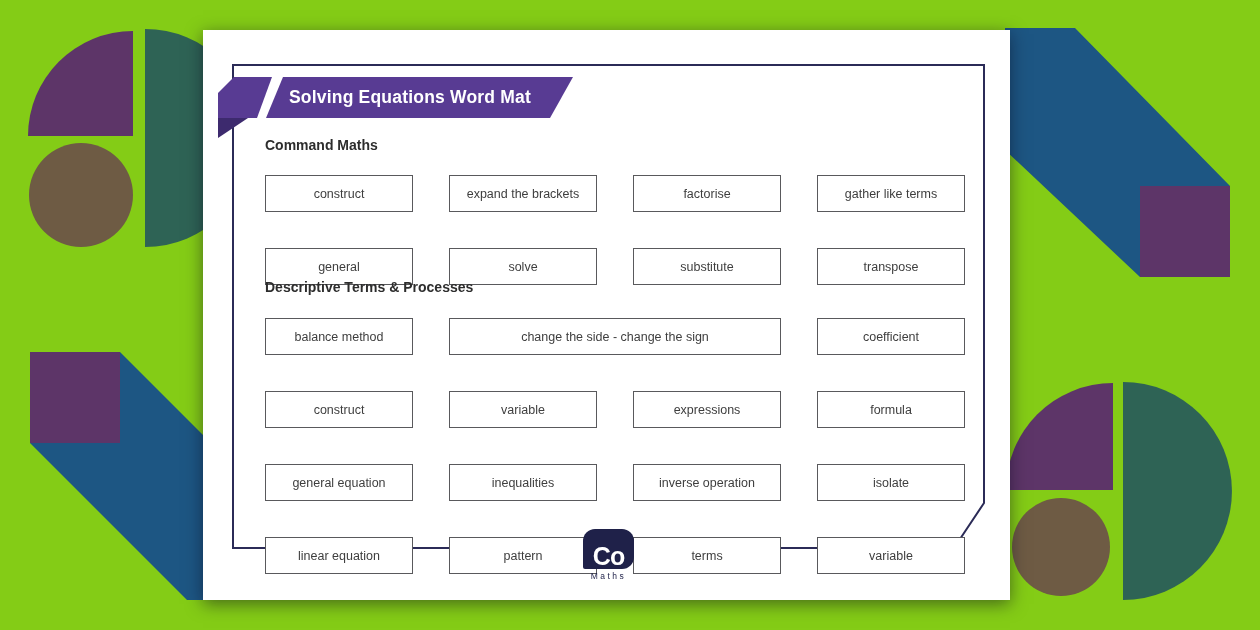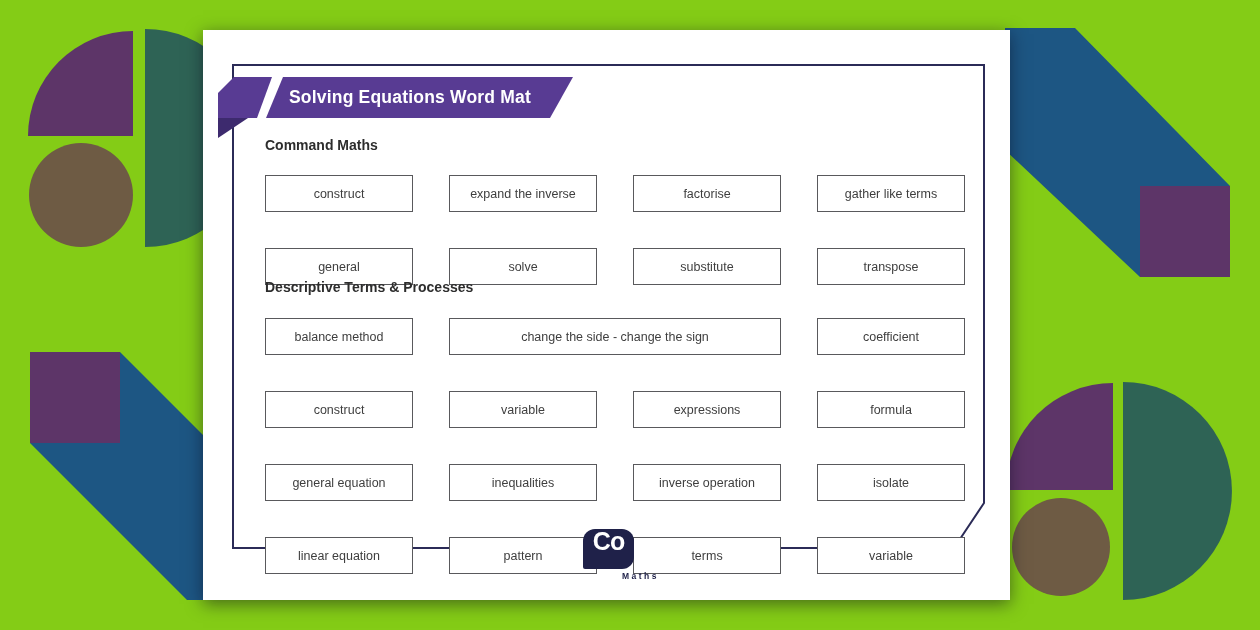--- a/index.html
+++ b/index.html
@@ -25,25 +25,25 @@
   .word-grid{position:absolute;left:62px;width:685px;display:grid;
         grid-template-columns:repeat(4,148px);column-gap:31px;row-gap:13px;grid-auto-rows:37px;gap:36px;}
   .grid-1{top:145px;}
   .grid-2{top:288px;}
   .word-box{box-sizing:border-box;border:1.5px solid #59595C;background:#fff;
         display:flex;align-items:center;justify-content:center;
         font-size:12.5px;color:#3E3E3E;white-space:nowrap;}
   .word-box.wide{grid-column:span 2;}
 
   .logo-box{position:absolute;left:380px;top:499px;width:51px;height:40px;background:#1F2149;
-        border-radius:12px 12px 12px 2px;display:flex;align-items:flex-start;justify-content:center;
+        border-radius:12px 12px 12px 2px;display:flex;align-items:flex-end;justify-content:center;
         z-index:3;}
   .logo-monogram{color:#fff;font-size:25px;font-weight:bold;letter-spacing:-1px;line-height:1;}
-  .logo-label{position:absolute;left:355px;top:541px;width:101px;text-align:right;
-        font-size:8.5px;font-weight:bold;letter-spacing:2.5px;color:#1F2149;}
+  .logo-label{position:absolute;left:355px;top:541px;width:101px;text-align:center;
+        font-size:8.5px;font-weight:normal;letter-spacing:2.5px;color:#1F2149;}
 </style>
 </head>
 <body>
 
 <div class="stage">
 
   <svg class="bg-svg" width="1260" height="630" viewBox="0 0 1260 630">
 
     <path class="f-purple" d="M 133 136 L 133 31 A 105 105 0 0 0 28 136 Z" fill="#5D3568"></path>
     <path class="f-teal" d="M 145 29 A 109 109 0 0 1 145 247 Z" fill="#2E6355"></path>
@@ -69,21 +69,21 @@
       <polygon class="f-fold" points="15,88 45,88 15,108" fill="#3D2A6E"></polygon>
       <polygon class="f-banner" points="15,63 31,47 69,47 54,88 15,88" fill="#583B93"></polygon>
       <polygon class="f-banner" points="80,47 370,47 347,88 63,88" fill="#583B93"></polygon>
     </svg>
 
     <div class="banner-title">Solving Equations Word Mat</div>
 
     <div class="section-heading heading-1">Command Maths</div>
     <div class="word-grid grid-1">
         <div class="word-box">construct</div>
-        <div class="word-box">expand the inverse</div>
+        <div class="word-box">expand the brackets</div>
         <div class="word-box">factorise</div>
         <div class="word-box">gather like terms</div>
         <div class="word-box">general</div>
         <div class="word-box">solve</div>
         <div class="word-box">substitute</div>
         <div class="word-box">transpose</div>
       </div>
 
     <div class="section-heading heading-2">Descriptive Terms &amp; Processes</div>
     <div class="word-grid grid-2">

